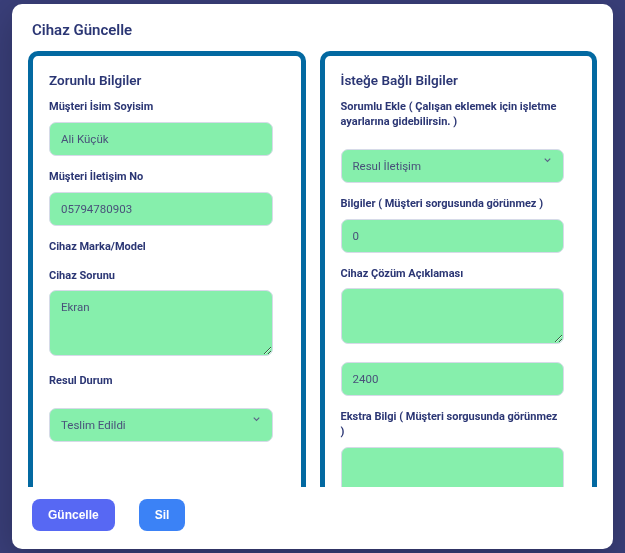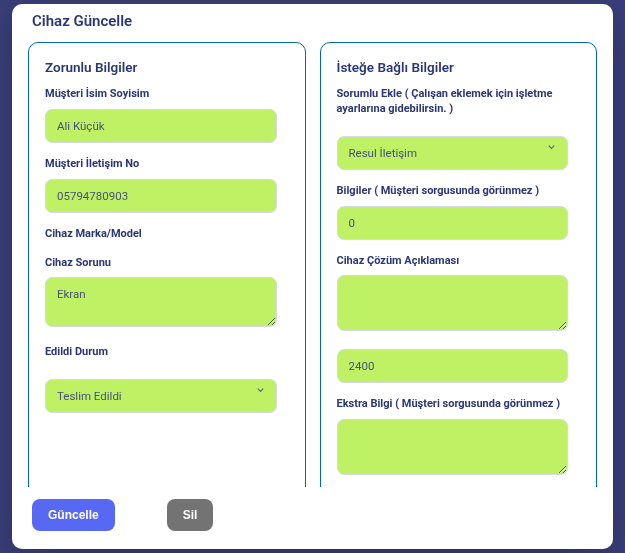--- a/index.html
+++ b/index.html
@@ -18,39 +18,39 @@
     right: 12px;
     bottom: 4px;
     background: #fff;
     border-radius: 10px;
     box-shadow: 0 10px 40px rgba(0,0,0,0.25);
     display: flex;
     flex-direction: column;
     overflow: hidden;
   }
   .modal-header {
-    padding: 8px 20px 12px 20px;
+    padding: 17px 20px 12px 20px;
   }
   .modal-title {
     color: #2b3674;
     font-size: 15px;
     font-weight: 600;
   }
   .modal-body {
     flex: 1;
     padding: 0 16px 10px 16px;
     overflow-y: auto;
   }
   .columns {
     display: flex;
     gap: 14px;
   }
   .card {
     flex: 1;
-    border: 1px solid #0369a1;
+    border: 5px solid #0369a1;
     border-radius: 10px;
     padding: 16px 28px 18px 16px;
   }
   .card-right { min-height: 395px; }
   .card-title {
     color: #2b3674;
     font-size: 13.5px;
     font-weight: 600;
     margin-bottom: 12px;
   }
@@ -64,21 +64,21 @@
     margin-bottom: 7px;
     line-height: 1.35;
   }
   .input, .select, .textarea {
     width: 100%;
     border: 1px solid #d6dae8;
     border-radius: 7px;
     padding: 9px 11px;
     font-size: 11.5px;
     color: #49517a;
-    background: #bef264;
+    background: #86efac;
     font-family: inherit;
   }
   .select-wrap {
     position: relative;
   }
   .select-wrap .chev {
     position: absolute;
     right: 11px;
     top: 50%;
     transform: translateY(-50%);
@@ -88,38 +88,38 @@
   .select {
     appearance: none;
     -webkit-appearance: none;
     padding-right: 30px;
     margin-top: 12px;
   }
   .textarea {
     resize: both;
     min-height: 46px;
   }
-  .textarea-sm { height: 50px; resize: vertical; }
+  .textarea-sm { height: 66px; resize: vertical; }
   .textarea-md { height: 56px; resize: vertical; }
   .modal-footer {
     padding: 12px 16px 18px 20px;
     display: flex;
-    gap: 12px;
+    gap: 24px;
   }
   .btn {
     border: none;
     border-radius: 8px;
     padding: 9px 16px;
     font-size: 12px;
     font-weight: 600;
     color: #fff;
     cursor: pointer;
   }
   .btn-primary { background: #5768f3; }
-  .btn-danger { background: #737373; margin-left: 40px; }
+  .btn-danger { background: #3b82f6; }
 </style>
 </head>
 <body>
 
 <div class="modal">
   <div class="modal-header">
     <h2 class="modal-title">Cihaz Güncelle</h2>
   </div>
 
   <div class="modal-body">
@@ -141,21 +141,21 @@
         <div class="field">
           <label class="label">Cihaz Marka/Model</label>
         </div>
 
         <div class="field">
           <label class="label">Cihaz Sorunu</label>
           <textarea class="textarea textarea-sm" style="">Ekran</textarea>
         </div>
 
         <div class="field">
-          <label class="label">Edildi Durum</label>
+          <label class="label">Resul Durum</label>
           <div class="select-wrap">
             <select class="select">
               <option>Teslim Edildi</option>
             </select>
             <span class="chev">
               <svg width="11" height="11" viewBox="0 0 24 24" fill="none" stroke="currentColor" stroke-width="2.5">
                   <polyline points="6 9 12 15 18 9"></polyline>
                 </svg>
             </span>
           </div>

